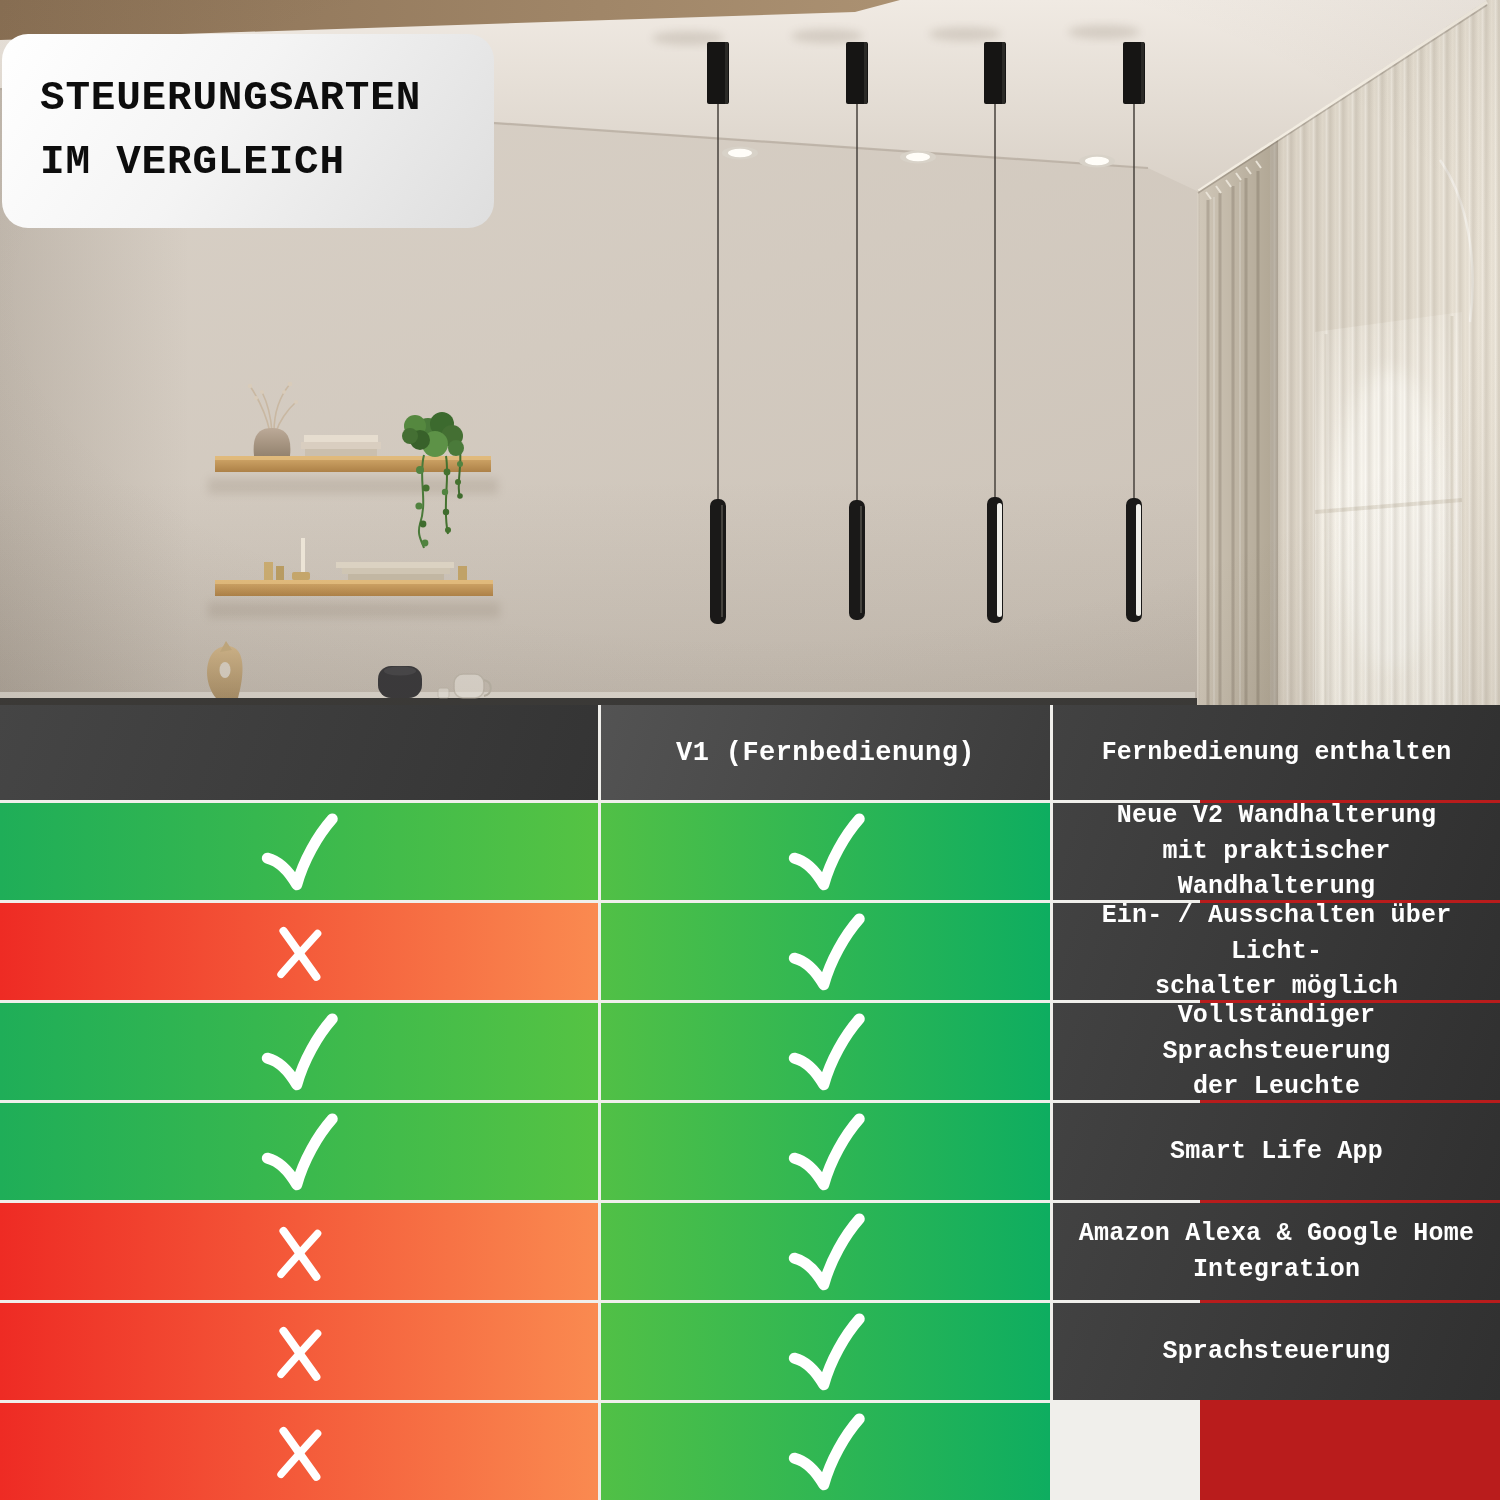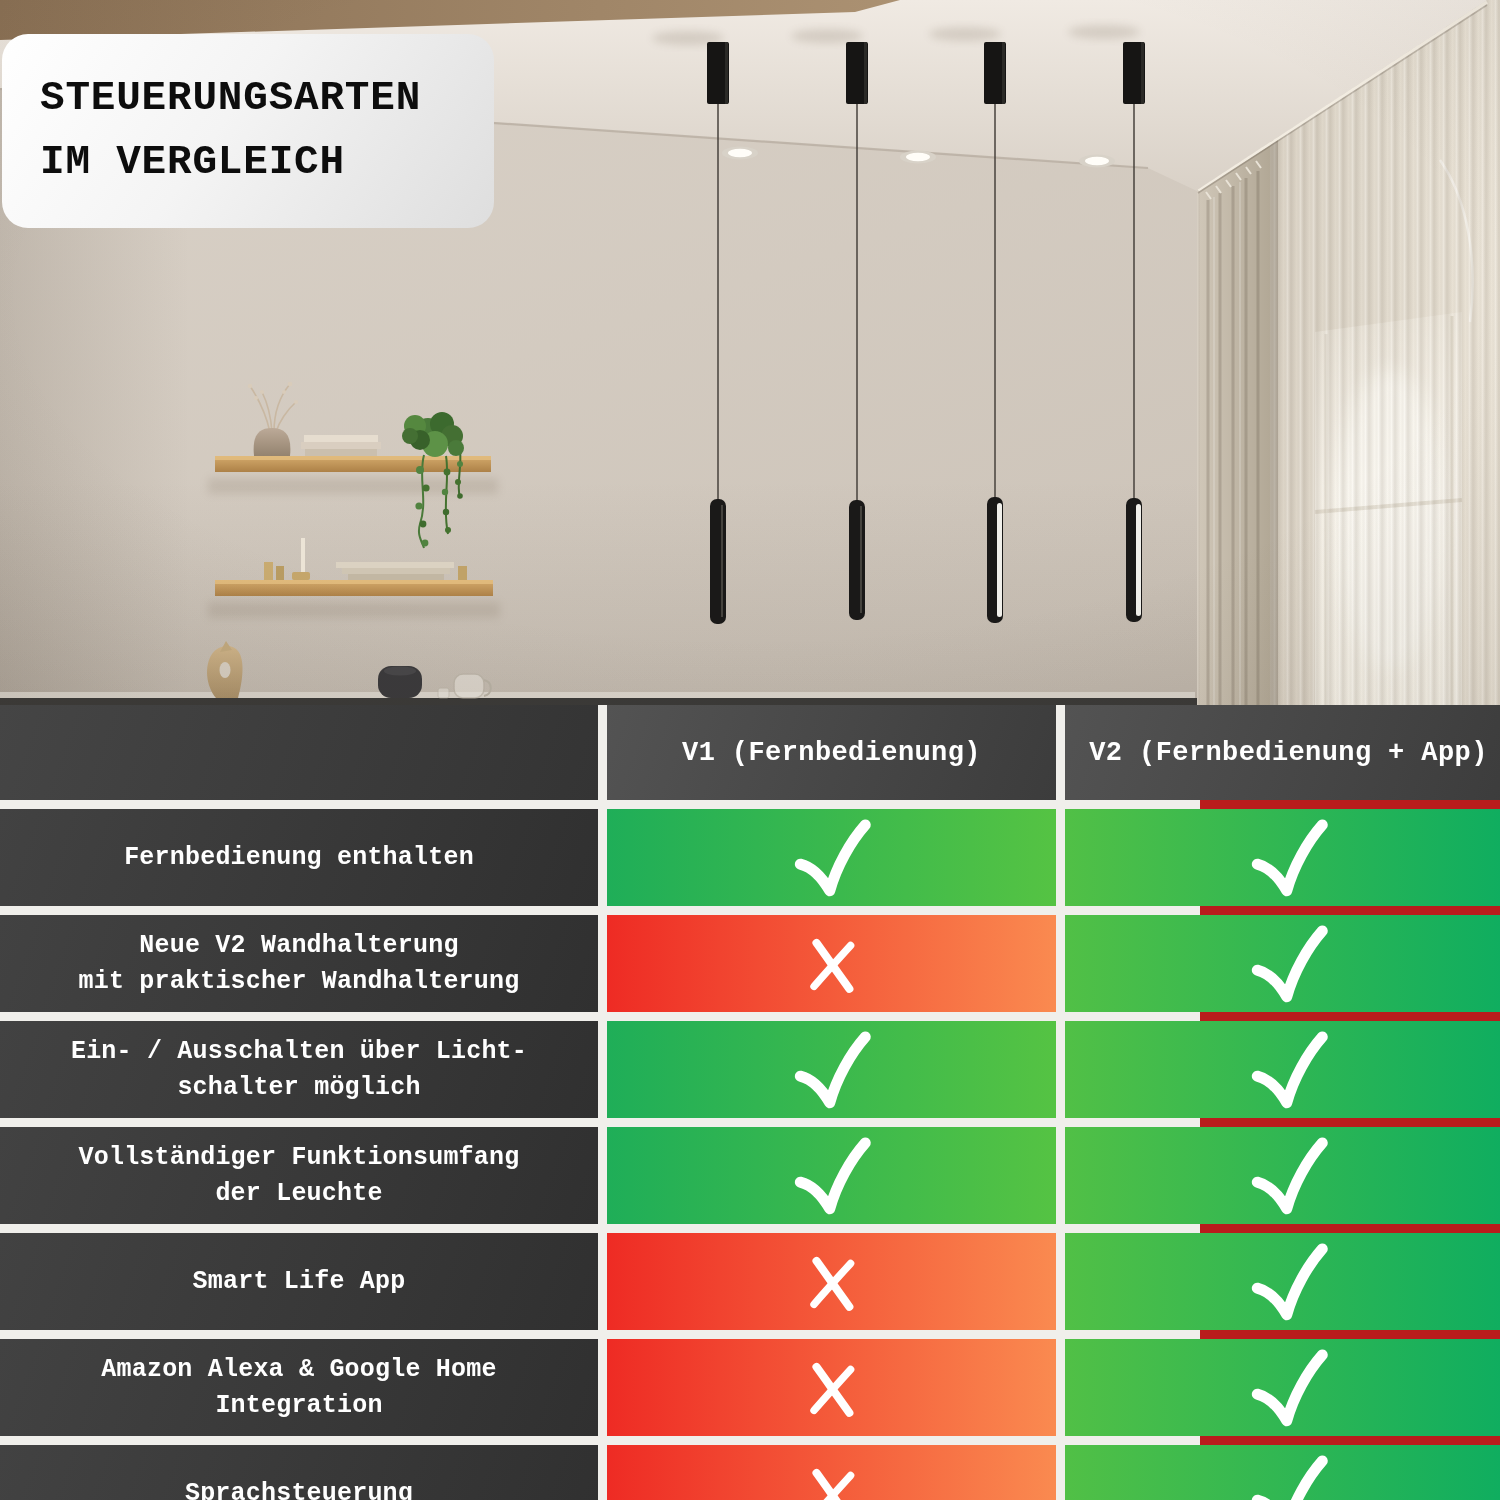--- a/index.html
+++ b/index.html
@@ -20,21 +20,21 @@
   }
   .title-card .line{
     font-size:41px;font-weight:700;letter-spacing:.8px;color:#0d0d0d;
     line-height:1.55;white-space:nowrap;
   }
   
   .cmp-table{
     position:absolute;left:0;top:705px;width:1200px;height:795px;
     display:grid;grid-template-columns:598px 449px 447px;
     grid-template-rows:95px repeat(7,97px);
-    gap:9px;background:#f0efeb;
+    gap:3px;background:#f0efeb;
   }
   .cell{display:flex;align-items:center;justify-content:center;
         flex-direction:column;text-align:center;overflow:hidden;}
   .corner{background:linear-gradient(110deg,#454545,#343434);}
   .hcell{background:linear-gradient(110deg,#535353,#3c3c3c);}
   .hcell .htxt{font-size:27px;font-weight:700;color:#fff;letter-spacing:.4px;}
   .lcell{background:linear-gradient(110deg,#424242,#303030);padding:12px 14px;}
   .lcell span{display:block;font-size:25px;font-weight:700;color:#fff;
               line-height:1.42;letter-spacing:.2px;}
   .vcell.yes.c0{background:linear-gradient(90deg,#1fae58,#55c343);}
@@ -291,23 +291,20 @@
   <div class="title-card">
     <div class="line">STEUERUNGSARTEN</div>
     <div class="line">IM VERGLEICH</div>
   </div>
 
   <div class="cmp-table">
     <div class="cell corner"></div>
     <div class="cell hcell">
       <span class="htxt">V1 (Fernbedienung)</span>
     </div>
-    <div class="cell hcell">
-      <span class="htxt">V2 (Fernbedienung + App)</span>
-    </div>
 
     <div class="cell lcell">
       <span>Fernbedienung enthalten</span>
       <span></span>
     </div>
     <div class="cell vcell yes c0">
   <svg width="86" height="84" viewBox="0 0 100 100">
     <path d="M12 56 C 26 60, 37 72, 46 89 C 55 60, 73 31, 91 12" fill="none" stroke="#ffffff" stroke-width="13" stroke-linecap="round" stroke-linejoin="round" transform="rotate(-2 50 50)"></path>
   </svg>
 </div>
@@ -342,21 +339,21 @@
     <path d="M12 56 C 26 60, 37 72, 46 89 C 55 60, 73 31, 91 12" fill="none" stroke="#ffffff" stroke-width="13" stroke-linecap="round" stroke-linejoin="round" transform="rotate(-2 50 50)"></path>
   </svg>
 </div>
     <div class="cell vcell yes c1">
   <svg width="86" height="84" viewBox="0 0 100 100">
     <path d="M12 56 C 26 60, 37 72, 46 89 C 55 60, 73 31, 91 12" fill="none" stroke="#ffffff" stroke-width="13" stroke-linecap="round" stroke-linejoin="round" transform="rotate(-2 50 50)"></path>
   </svg>
 </div>
 
     <div class="cell lcell">
-      <span>Vollständiger Funktionsumfang</span>
+      <span>Vollständiger Sprachsteuerung</span>
       <span>der Leuchte</span>
     </div>
     <div class="cell vcell yes c0">
   <svg width="86" height="84" viewBox="0 0 100 100">
     <path d="M12 56 C 26 60, 37 72, 46 89 C 55 60, 73 31, 91 12" fill="none" stroke="#ffffff" stroke-width="13" stroke-linecap="round" stroke-linejoin="round" transform="rotate(-2 50 50)"></path>
   </svg>
 </div>
     <div class="cell vcell yes c1">
   <svg width="86" height="84" viewBox="0 0 100 100">
     <path d="M12 56 C 26 60, 37 72, 46 89 C 55 60, 73 31, 91 12" fill="none" stroke="#ffffff" stroke-width="13" stroke-linecap="round" stroke-linejoin="round" transform="rotate(-2 50 50)"></path>

